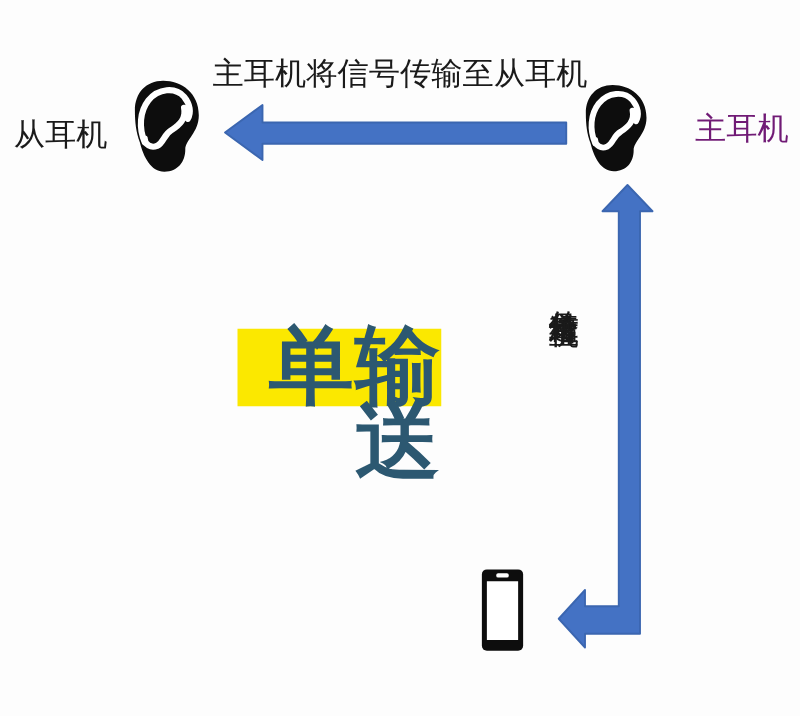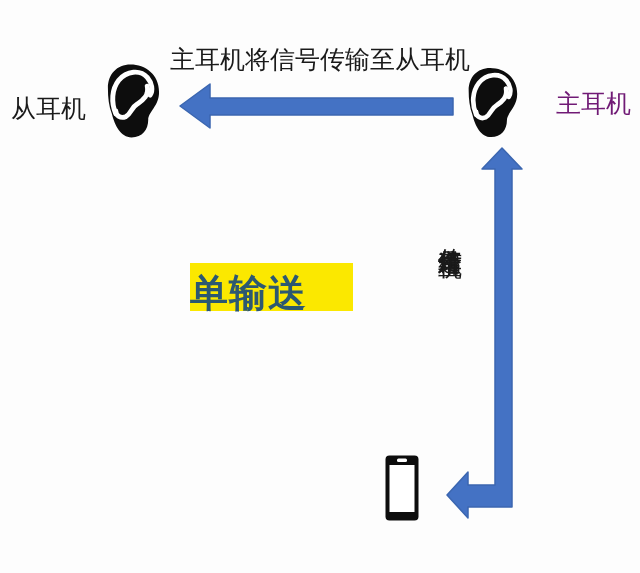--- a/index.html
+++ b/index.html
@@ -26,23 +26,23 @@
   }
   .label-left  { left: 11px;  top: 95px; }
   .label-right { left: 556px; top: 90px; }
   .ear-left  { left: 103px; top: 62px; width: 59px; height: 78px; }
   .ear-right { left: 464px; top: 65px; width: 56px; height: 75px; }
   .arrows-layer { left: 0; top: 0; width: 640px; height: 573px; }
   .note {
     left: 190px;
     top: 263px;
     width: 163px;
-    height: 48px;
-    text-align: left;
-    font-size: 38px;
+    height: 62px;
+    text-align: right;
+    font-size: 68px;
     font-weight: 600;
     line-height: 60px;
     letter-spacing: 1px;
   }
   .v-caption {
     left: 437px;
     top: 229px;
     height: 210px;
     writing-mode: vertical-rl;
     text-orientation: upright;

